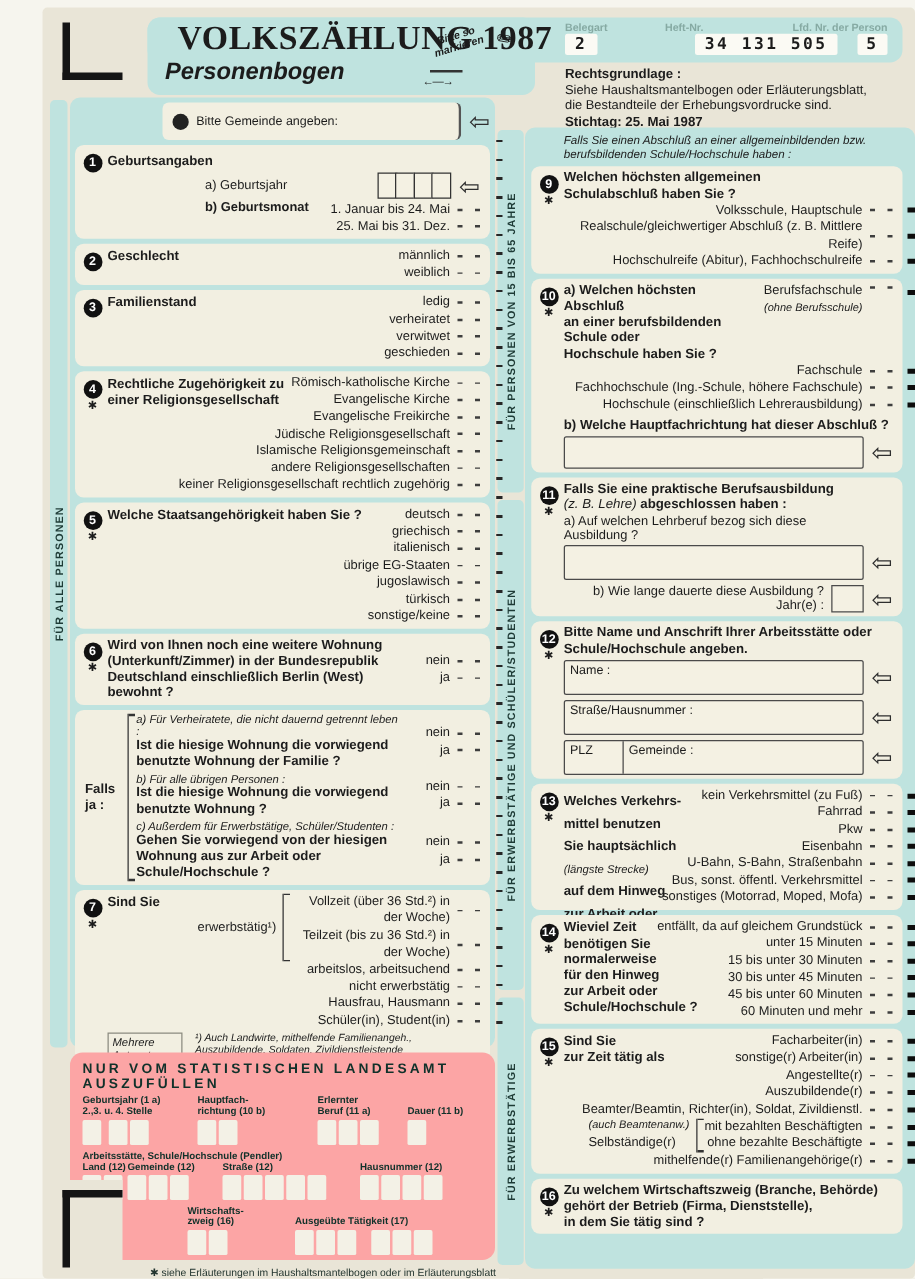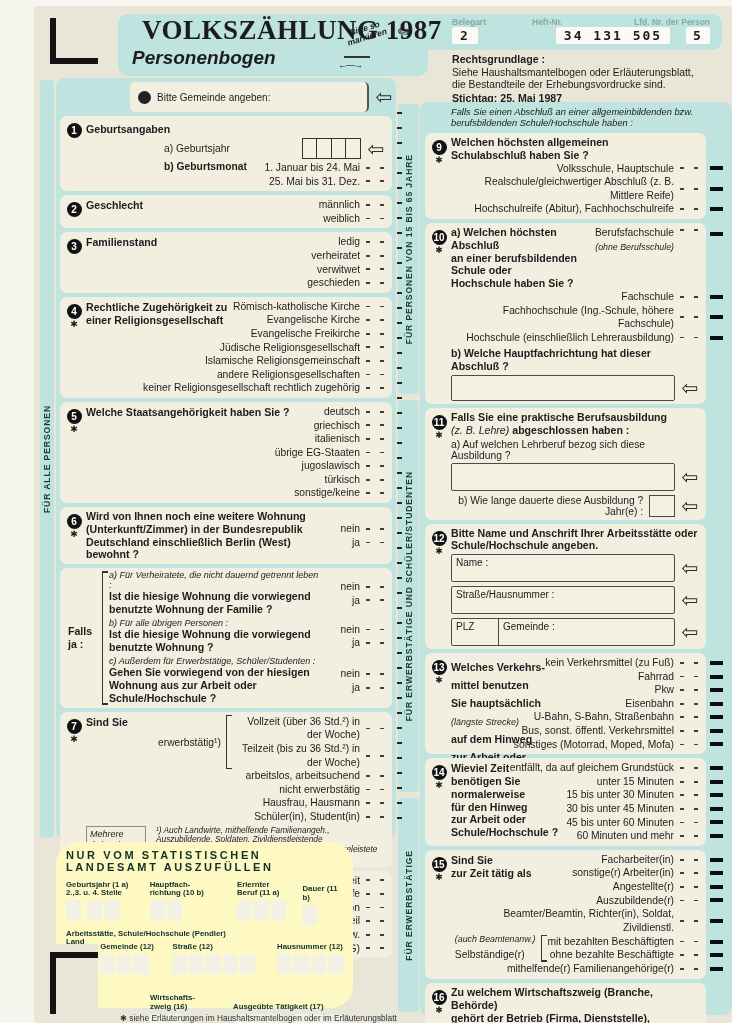--- a/index.html
+++ b/index.html
@@ -27,21 +27,21 @@
   .legal b{font-size:10.6px}
   
   .vstrip{position:absolute;border-radius:4px;display:flex;align-items:center;justify-content:center}
   .vlabel{writing-mode:vertical-rl;transform:rotate(180deg);font-size:8.6px;font-weight:bold;letter-spacing:.9px;color:#1d3a35;white-space:nowrap}
   .tickcol{position:absolute;left:397px;top:112px;width:5px;height:720px;z-index:4;
       background:repeating-linear-gradient(to bottom,#262626 0 2px,transparent 2px 15px)}
   
   #leftcol{position:absolute;left:56px;top:78px;width:340px;height:760px;border-radius:8px;padding:4px;box-sizing:border-box;
       display:flex;flex-direction:column;gap:4px}
   #rightcol{position:absolute;left:420px;top:102px;width:312px;height:913px;border-radius:8px;box-sizing:border-box;
-      padding:3px 26px 3px 5px;display:flex;flex-direction:column;gap:4px}
+      padding:3px 10px 3px 5px;display:flex;flex-direction:column;gap:4px}
   .q-card{background:#f2efe1;border-radius:7px;padding:3px 8px 3px 26px;position:relative}
   .num-wrap{position:absolute;left:5px;top:4px;width:18px;text-align:center}
   .qnum{display:inline-block;min-width:15px;height:15px;border-radius:8px;background:#111;color:#fff;font-size:10px;font-weight:bold;line-height:15px;text-align:center}
   .star{display:block;font-size:9px;line-height:9px;margin-top:1px}
   .q-title{font-weight:bold;font-size:10.6px;line-height:12.8px}
   .it{font-style:italic;font-weight:normal}
   .pre{white-space:pre-line}
   .opt-row{display:flex;justify-content:flex-end;align-items:center;gap:6px;line-height:13.6px;font-size:10.3px;position:relative}
   .opt-label{text-align:right}
   .tick{width:18px;display:flex;justify-content:space-between;align-items:center;flex:0 0 auto}
@@ -56,26 +56,26 @@
   .bracket{border-left:1.6px solid #333;position:relative;padding-left:6px}
   .bracket::before,.bracket::after{content:"";position:absolute;left:0;width:5px;height:1.6px;background:#333}
   .bracket::before{top:0}.bracket::after{bottom:0}
   .fn{font-size:8.3px;font-style:italic;line-height:9.5px}
   .note-box{border:1px solid #8b8b80;padding:2px 3px;font-size:9px;font-style:italic;line-height:10px;width:52px}
   
   #gemeinde-card{background:transparent;padding:0 0 0 70px;display:flex;align-items:center;gap:6px;position:relative}
   #gemeinde-box{background:#f2efe1;border-radius:5px;height:30px;flex:1;display:flex;align-items:center;gap:6px;padding:0 8px;border-right:2px solid #555}
   .bullet{width:13px;height:13px;border-radius:50%;background:#222;flex:0 0 auto}
   
-  #office{position:absolute;left:56px;top:842px;width:297px;height:166px;background:#fef9c3;border-radius:22px;padding:7px 10px;box-sizing:border-box;color:#10312a}
+  #office{position:absolute;left:56px;top:842px;width:340px;height:166px;background:#fca5a5;border-radius:10px;padding:7px 10px;box-sizing:border-box;color:#10312a}
   #office .otitle{font-size:11px;font-weight:bold;letter-spacing:2.6px}
   .olabel{font-size:7.8px;line-height:8.8px;font-weight:bold;white-space:pre-line}
   .ocells{display:flex;gap:2px;margin-top:2px}
   .ocell{width:15px;height:20px;background:#f3f1e6;border-radius:1.5px}
-  .orow{display:flex;align-items:center}
+  .orow{display:flex;align-items:flex-end}
   .footnote{position:absolute;left:120px;top:1013px;font-size:8.3px;color:#23352f}
   .intro-it{font-style:italic;font-size:9.3px;line-height:11px;padding:2px 0 0 26px}
 </style>
 </head>
 <body>
 
 <div id="paper"></div>
 <div class="crop-tl"></div>
 
 <div class="hdr-band teal"></div>
@@ -471,21 +471,21 @@
     <div>
         <div class="olabel">Hausnummer (12)</div>
       <div class="ocells">
           <span class="ocell"></span>
           <span class="ocell"></span>
           <span class="ocell"></span>
           <span class="ocell"></span>
         </div>
       </div>
   </div>
-  <div class="orow" style="margin-top:16px;margin-left:84px">
+  <div class="orow" style="margin-top:4px;margin-left:84px">
     <div style="width:86px">
         <div class="olabel">Wirtschafts-
 zweig (16)</div>
       <div class="ocells">
           <span class="ocell"></span>
           <span class="ocell"></span>
         </div>
       </div>
     <div>
         <div class="olabel" style="margin-top:9px">Ausgeübte Tätigkeit (17)</div>

